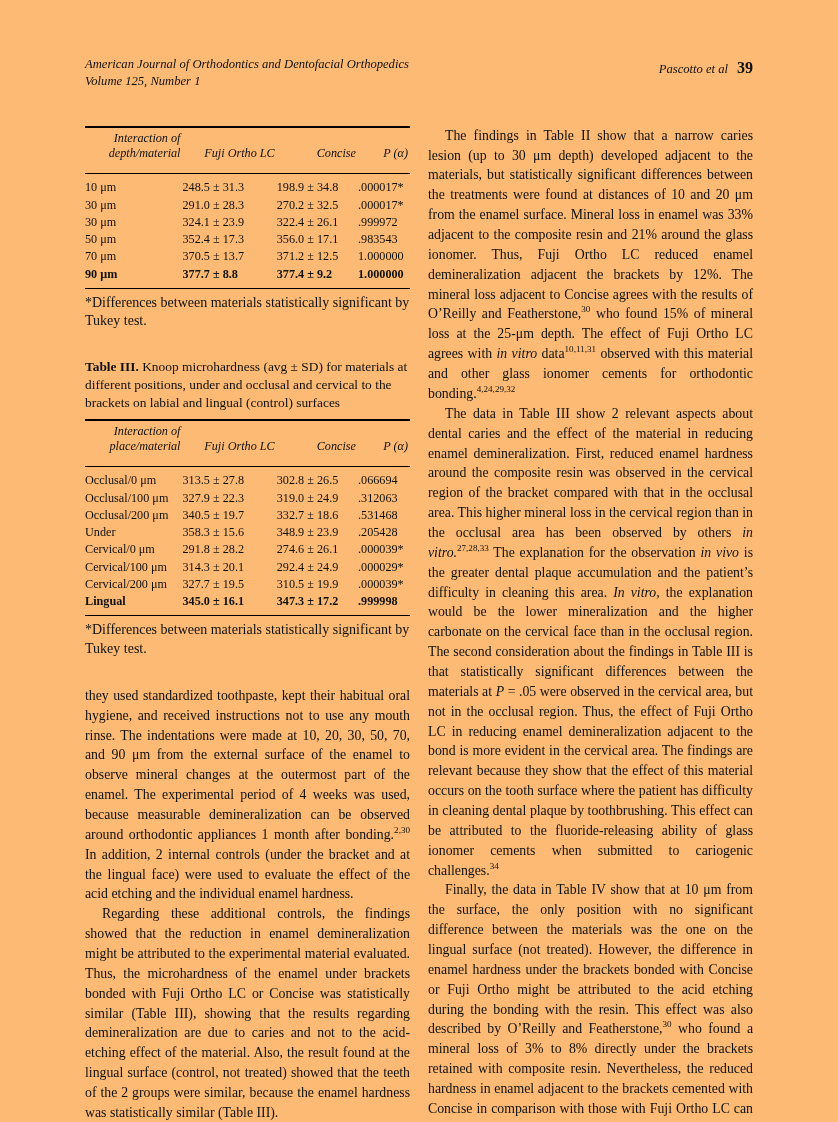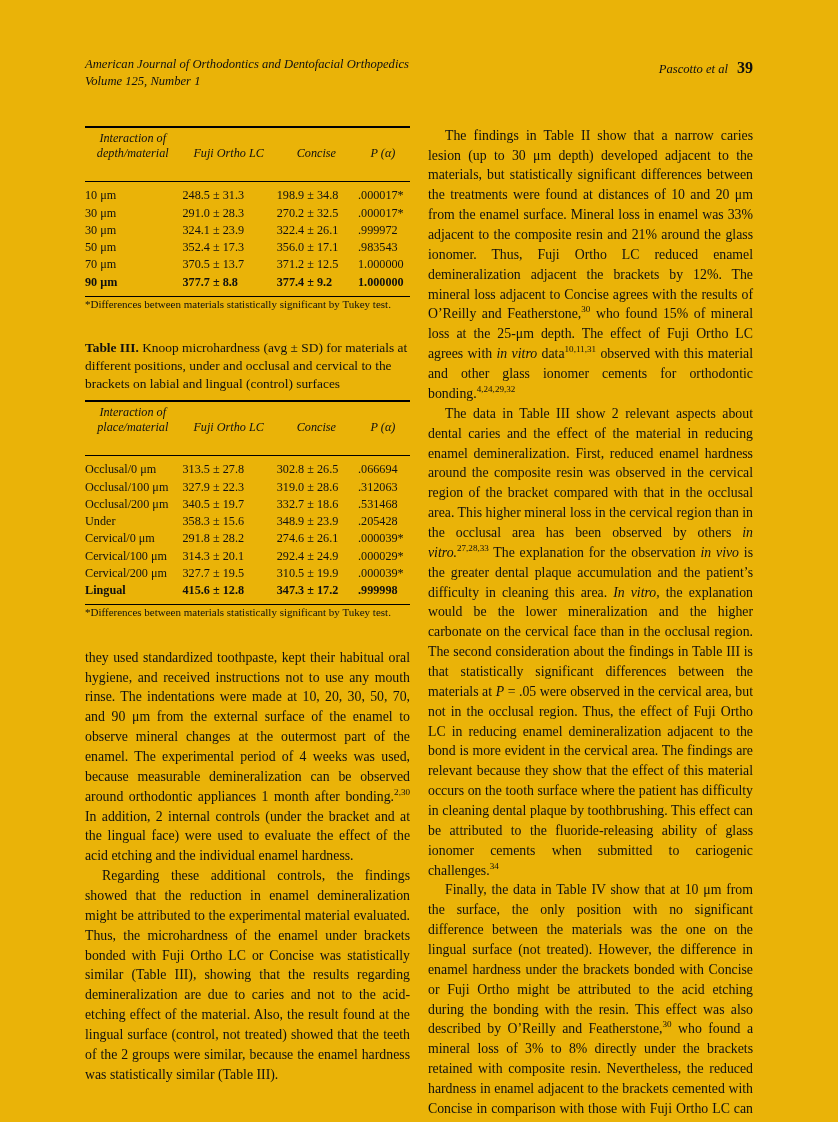--- a/index.html
+++ b/index.html
@@ -1,20 +1,20 @@
 <!DOCTYPE html>
 <html lang="en"><head>
 <meta charset="utf-8">
 <style>
   * { margin:0; padding:0; box-sizing:border-box; }
   html, body { background:#f6f6f6; }
   body { width:838px; font-family:"Liberation Serif", serif; }
   .page {
     width:838px; height:1122px;
-    background:#eab308;
+    background:#fdba74;
     color:#101010;
     padding:56px 85px 40px 85px;
     overflow:hidden;
     outline:1px solid #e2e2e2;
     position:relative;
   }
   
   .header {
     display:flex; justify-content:space-between; align-items:flex-start;
     font-size:12.6px; line-height:1.38;
@@ -32,31 +32,31 @@
   
   .table-block { margin-bottom:28px; }
   .table-caption { font-size:13.4px; line-height:1.34; text-align:left; margin-bottom:7px; hyphens:none; }
   .table-label { font-weight:bold; }
   table.data-table {
     width:100%; border-collapse:collapse; font-size:12.2px; line-height:1.25;
     border-top:2px solid #000; border-bottom:1px solid #000;
     text-align:left;
   }
   table.data-table th {
-    font-style:italic; font-weight:normal; text-align:center;
-    vertical-align:bottom; padding:3px 2px 20px 0; border-bottom:1px solid #000;
+    font-style:italic; font-weight:normal; text-align:right;
+    vertical-align:bottom; padding:3px 2px 12px 0; border-bottom:1px solid #000;
   }
   table.data-table td { padding:1px 2px 1px 0; white-space:nowrap; }
   table.data-table tbody tr:first-child td { padding-top:6px; }
   table.data-table tbody tr:last-child td { padding-bottom:6px;font-weight:bold; }
   table.data-table th:nth-child(1), table.data-table td:nth-child(1) { width:30%; }
   table.data-table th:nth-child(2), table.data-table td:nth-child(2) { width:29%; }
   table.data-table th:nth-child(3), table.data-table td:nth-child(3) { width:25%; }
   table.data-table th:nth-child(4), table.data-table td:nth-child(4) { width:16%; }
-  .footnote { font-size:11px; line-height:1.3; text-align:left; hyphens:none; }
+  .footnote { font-size:14px; line-height:1.3; text-align:left; margin-top:5px; hyphens:none; }
 
   
   p.para { margin:0; }
   p.para.indent { text-indent:17px; }
   sup { font-size:0.66em; line-height:0; }
   i.itx { }
 </style>
 </head>
 <body>
 
@@ -144,21 +144,21 @@
             <tbody>
               <tr>
                 <td>Occlusal/0 μm</td>
                 <td>313.5 ± 27.8</td>
                 <td>302.8 ± 26.5</td>
                 <td>.066694</td>
               </tr>
               <tr>
                 <td>Occlusal/100 μm</td>
                 <td>327.9 ± 22.3</td>
-                <td>319.0 ± 28.6</td>
+                <td>319.0 ± 24.9</td>
                 <td>.312063</td>
               </tr>
               <tr>
                 <td>Occlusal/200 μm</td>
                 <td>340.5 ± 19.7</td>
                 <td>332.7 ± 18.6</td>
                 <td>.531468</td>
               </tr>
               <tr>
                 <td>Under</td>
@@ -179,21 +179,21 @@
                 <td>.000029*</td>
               </tr>
               <tr>
                 <td>Cervical/200 μm</td>
                 <td>327.7 ± 19.5</td>
                 <td>310.5 ± 19.9</td>
                 <td>.000039*</td>
               </tr>
               <tr>
                 <td>Lingual</td>
-                <td>415.6 ± 12.8</td>
+                <td>345.0 ± 16.1</td>
                 <td>347.3 ± 17.2</td>
                 <td>.999998</td>
               </tr>
             </tbody>
           </table>
         <div class="footnote">*Differences between materials statistically significant by Tukey test.</div>
       </div>
 
       <div class="body-text">
           <p class="para"><span>they used standardized toothpaste, kept their habitual oral hygiene, and received instructions not to use any mouth rinse. The indentations were made at 10, 20, 30, 50, 70, and 90 μm from the external surface of the enamel to observe mineral changes at the outermost part of the enamel. The experimental period of 4 weeks was used, because measurable demineralization can be observed around orthodontic appliances 1 month after bonding.</span><sup>2,30</sup><span> In addition, 2 internal controls (under the bracket and at the lingual face) were used to evaluate the effect of the acid etching and the individual enamel hardness.</span></p>

